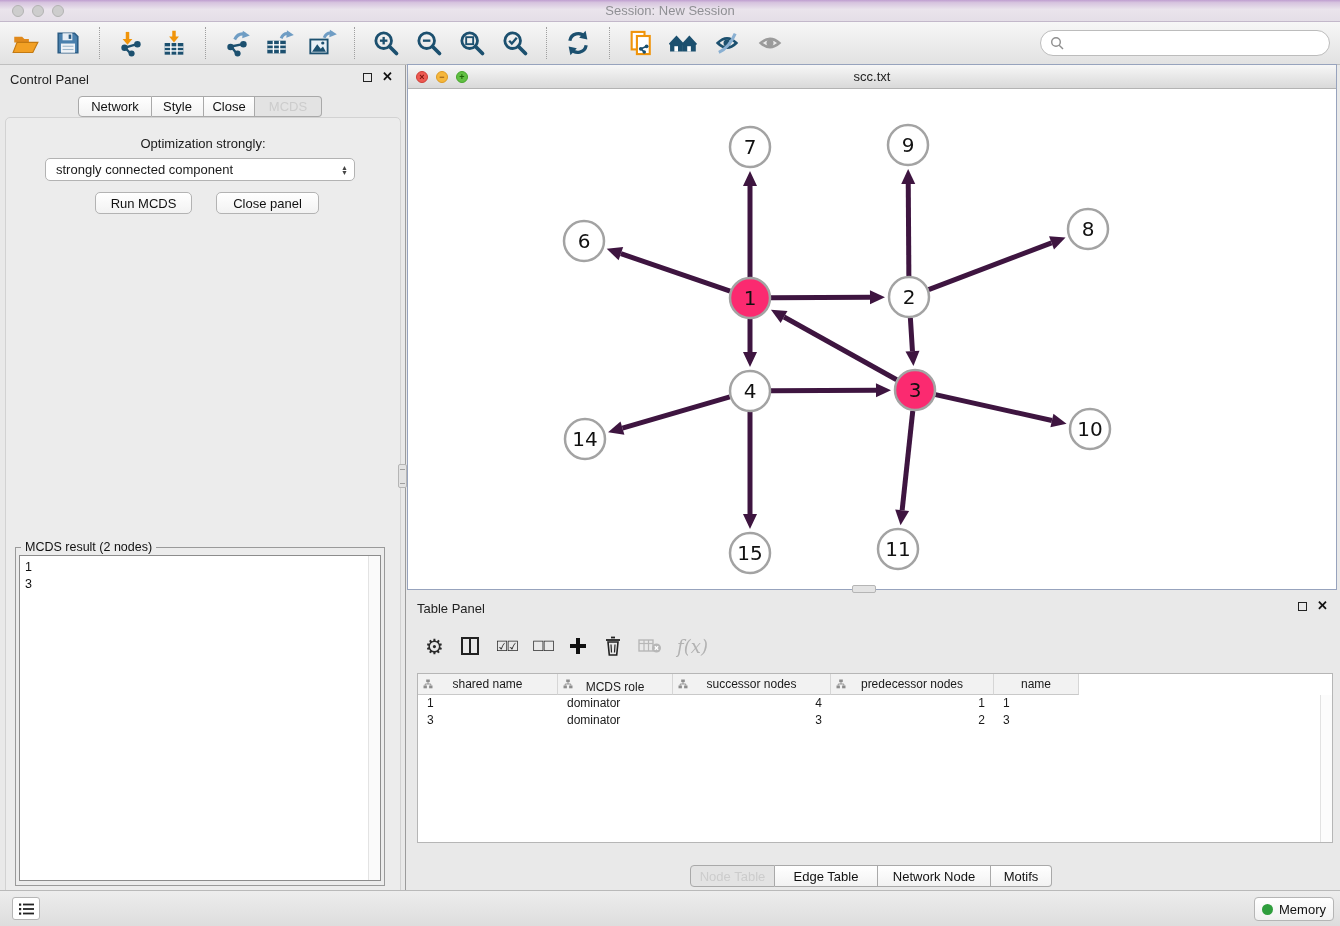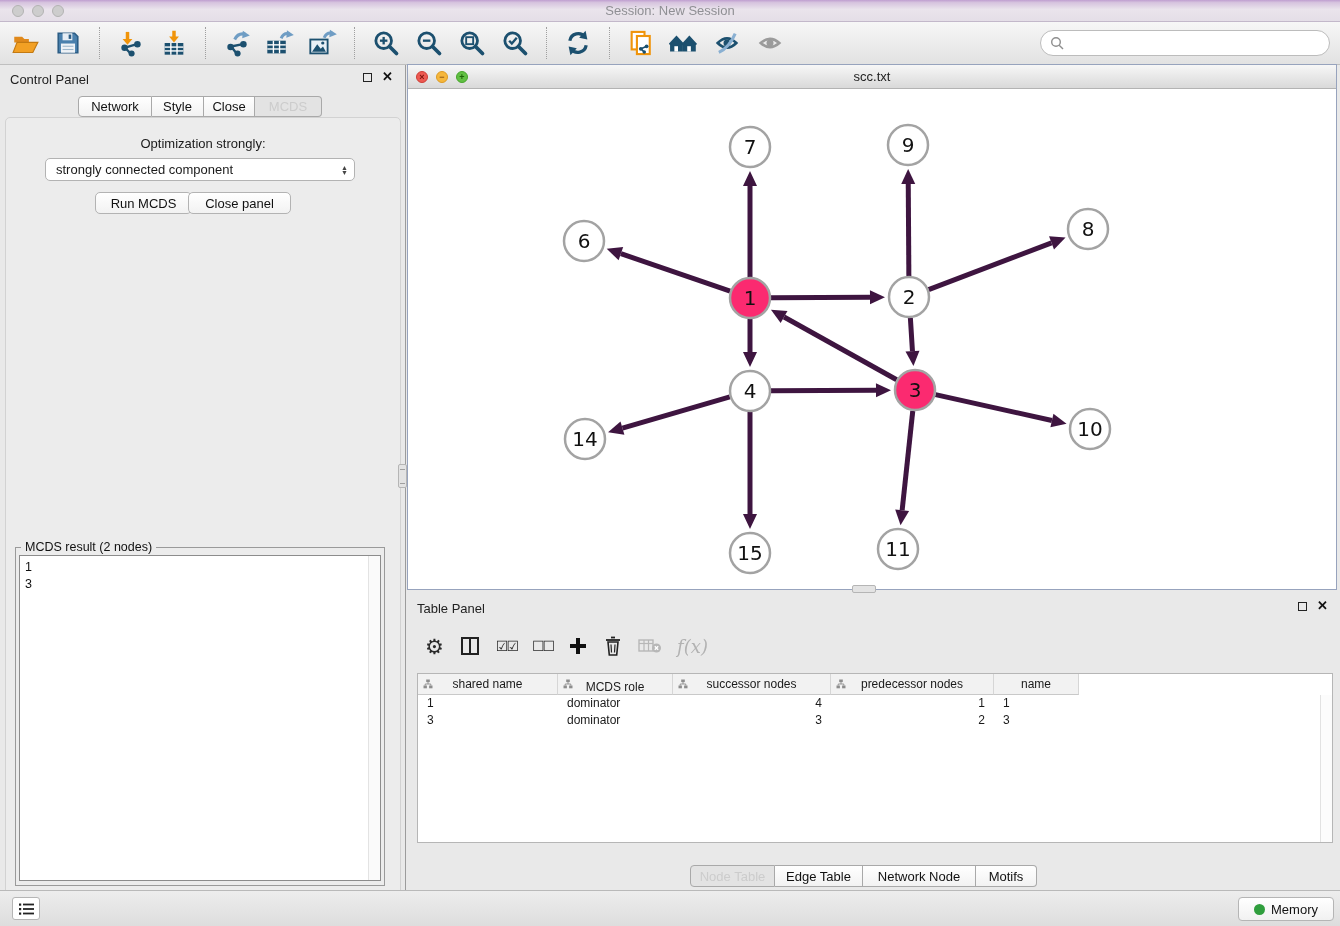--- a/index.html
+++ b/index.html
@@ -60,21 +60,21 @@
     display:flex; align-items:center; padding:0 6px 0 10px; font-size:13px;
   }
   .dd-arrows { margin-left:auto; display:flex; flex-direction:column; align-items:center; color:#444; }
   .dd-arrows span { font-size:7px; line-height:5px; }
   .btn {
     position:absolute; height:22px; background:linear-gradient(#fff,#f2f2f2);
     border:1px solid #b3b3b3; border-radius:5px; font-size:13px; color:#111;
     display:flex; align-items:center; justify-content:center;
   }
   #run-btn { left:89px; top:74px; width:97px; }
-  #closep-btn { left:182px; top:74px; width:103px; }
+  #closep-btn { left:210px; top:74px; width:103px; }
   .result-group {
     position:absolute; left:9px; top:429px; width:370px; height:339px;
     border:1px solid #9a9a9a;
   }
   .result-legend {
     position:absolute; left:5px; top:-8px; background:#ececec; padding:0 4px; font-size:12.5px; color:#111;
   }
   .result-box {
     position:absolute; left:3px; top:7px; right:3px; bottom:4px;
     background:#fff; border:1px solid #8c8c8c;
@@ -126,21 +126,21 @@
   .statusbar {
     position:absolute; left:0; top:890px; width:1340px; height:36px;
     background:linear-gradient(#ededed,#dddddd); border-top:1px solid #b9b9b9;
   }
   .sb-left-btn {
     position:absolute; left:12px; top:6px; width:28px; height:23px;
     background:#fff; border:1px solid #b5b5b5; border-radius:3px;
     display:flex; align-items:center; justify-content:center;
   }
   .memory-btn {
-    position:absolute; right:6px; top:6px; width:96px; height:24px;
+    position:absolute; right:6px; top:6px; width:80px; height:24px;
     background:linear-gradient(#fff,#f1f1f1); border:1px solid #b5b5b5; border-radius:4px;
     display:flex; align-items:center; justify-content:center; gap:6px; font-size:13px; color:#111;
   }
   .mem-dot { width:11px; height:11px; border-radius:50%; background:#2f9e3d; }
 </style>
 </head>
 <body>
 
 <div class="titlebar">
   <div class="mac-lights">
@@ -568,21 +568,21 @@
           <div class="td" style="width: 115px;">dominator</div>
           <div class="td right" style="width: 158px;">3</div>
           <div class="td right" style="width: 163px;">2</div>
           <div class="td" style="width: 85px;">3</div>
         </div>
       </div>
     <div class="table-vtrack"></div>
   </div>
   <div class="tp-tabs" id="tp-tabs">
       <div class="tab selected" style="width: 85px;">Node Table</div>
-      <div class="tab" style="width: 88px;">Edge Table</div>
+      <div class="tab" style="width: 103px;">Edge Table</div>
       <div class="tab" style="width: 113px;">Network Node</div>
       <div class="tab" style="width: 61px;">Motifs</div>
     </div>
 </div>
 
 <div class="statusbar">
   <div class="sb-left-btn">
     <svg width="17" height="14" viewBox="0 0 17 14">
         <g stroke="#222" stroke-width="1.8">
           <line x1="5" y1="2.5" x2="16" y2="2.5"></line>

